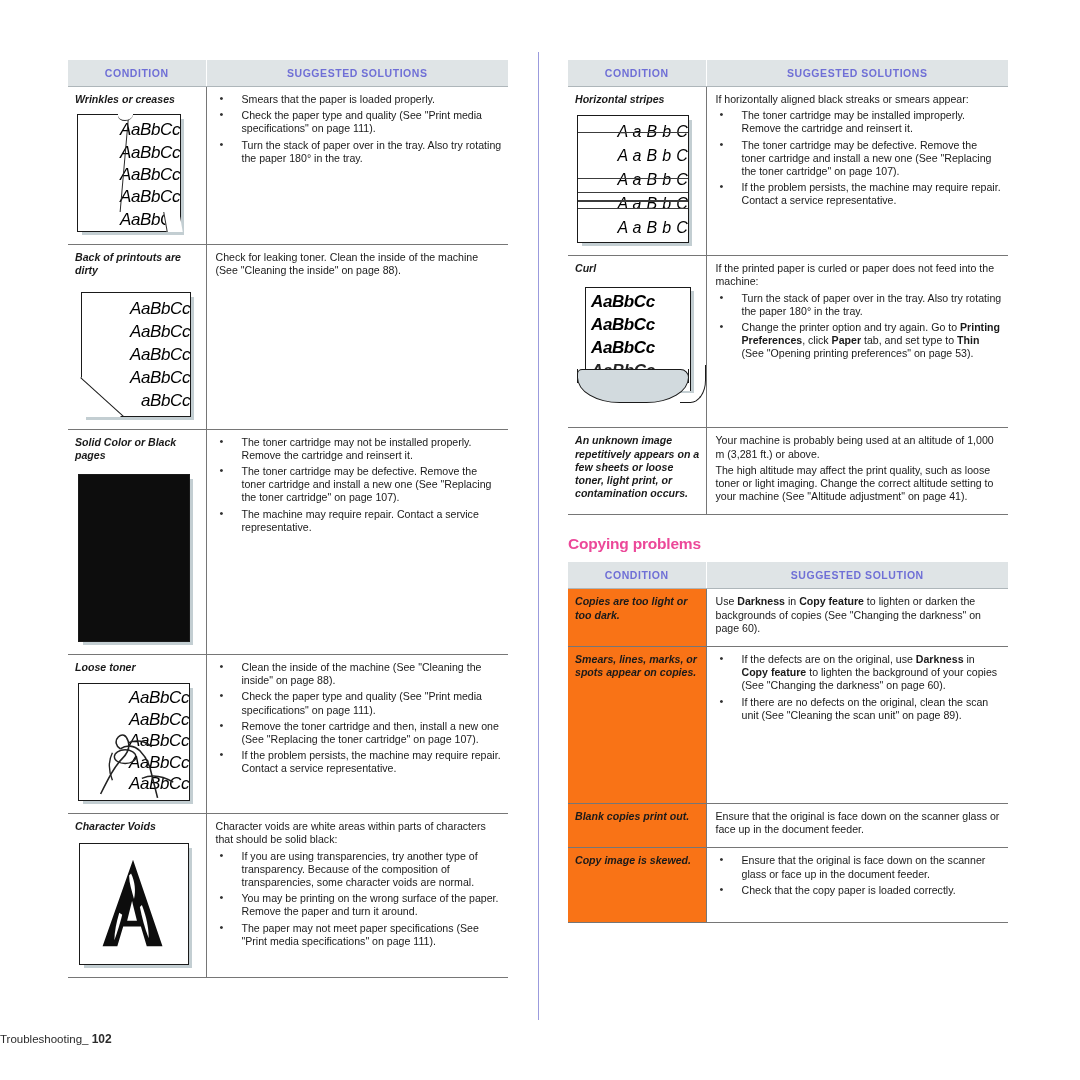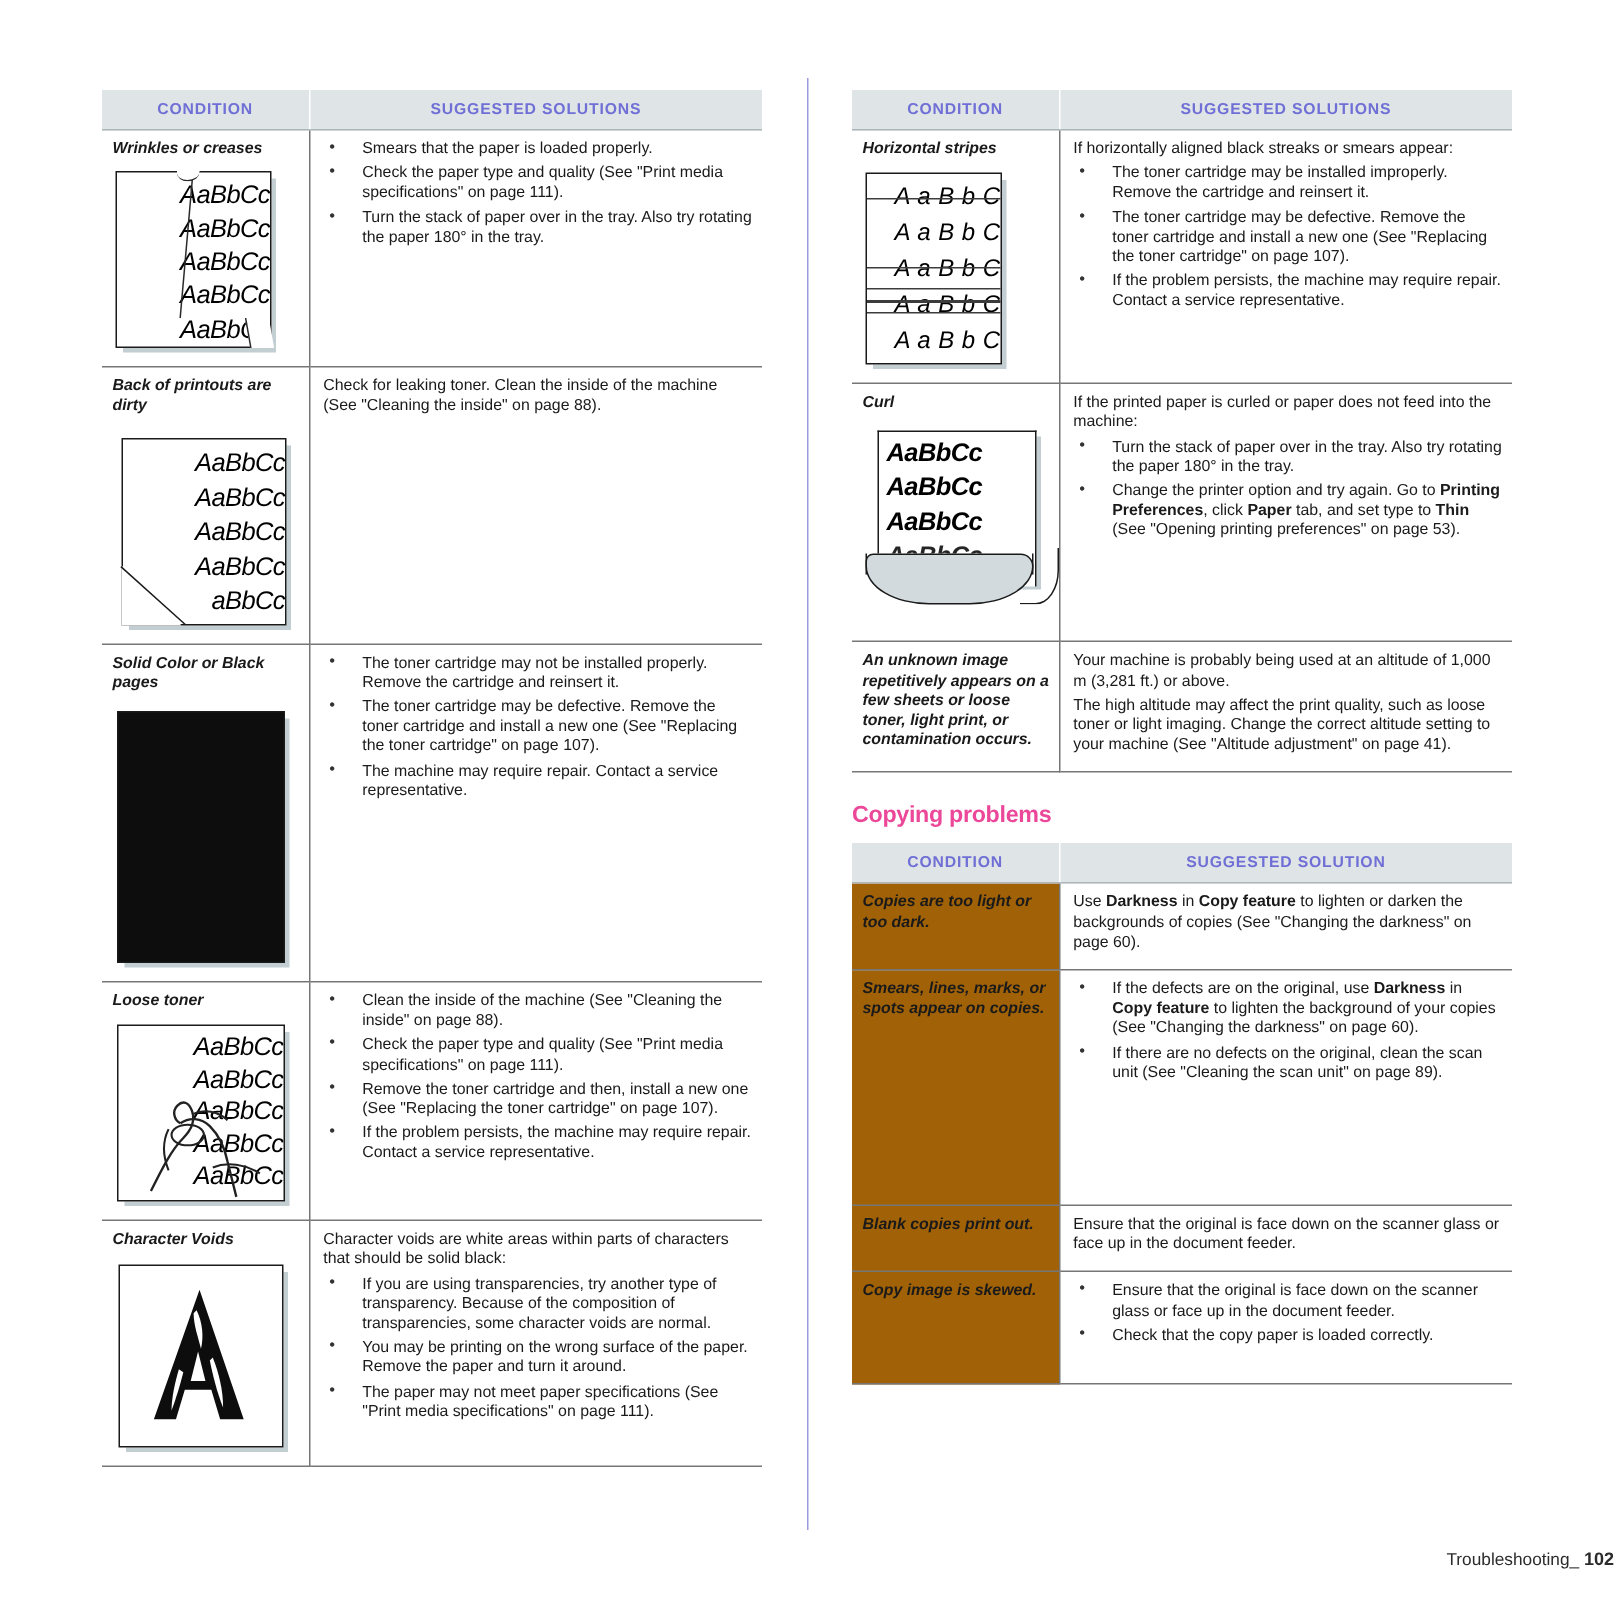--- a/index.html
+++ b/index.html
@@ -60,21 +60,21 @@
   }
   td.cond {
     font-weight: bold;
     padding-left: 7px;
     padding-right: 4px;
     border-right: 1px solid #767676;
     font-style: italic;
   }
   td.sol { padding-left: 9px; }
 
-  .tbl.shade td.cond { background: #a16207; }
+  .tbl.shade td.cond { background: #f97316; }
 
   ul.bl { margin: 0; padding: 0; list-style: none; }
   ul.bl li {
     position: relative;
     padding-left: 26px;
     margin-bottom: 3px;
   }
   ul.bl li:before {
     content: "\2022";
     position: absolute;
@@ -151,21 +151,21 @@
 
   
   .s-loose { width: 112px; height: 118px; }
   .s-loose .lines { font-size: 17px; line-height: 21.5px; padding: 3px 0 0 5px; letter-spacing: -0.4px; }
   .s-loose .smudge { position: absolute; inset: 0; pointer-events: none; }
 
   
   .s-void { width: 110px; height: 122px; }
 
   
-  .s-stripe { width: 91px; height: 128px; }
+  .s-stripe { width: 112px; height: 128px; }
   .s-stripe .lines { font-size: 16px; line-height: 24px; padding: 4px 0 0 4px; letter-spacing: 0.3px; }
   .s-stripe .hl {
     position: absolute; left: 0; right: 0;
     height: 1.2px; background: #3c3c3c;
   }
 
   
   .s-curl { width: 116px; height: 122px; border: none; box-shadow: none; }
   .s-curl .body {
     position: absolute; left: 8px; top: 0;
@@ -208,21 +208,21 @@
     font-size: 15.5px;
     font-weight: bold;
     margin: 20px 0 9px 0;
     color: #ec4899;
     letter-spacing: -0.2px;
   }
 
   .footer {
     position: absolute;
     left: 0; right: 4px; top: 1032px;
-    text-align: right;
+    text-align: left;
     font-size: 11.5px;
     color: #2b2b2b;
   }
   .footer .pg { font-weight: bold; font-size: 12px; }
 </style>
 </head>
 <body>
 
 <div class="page">
 

